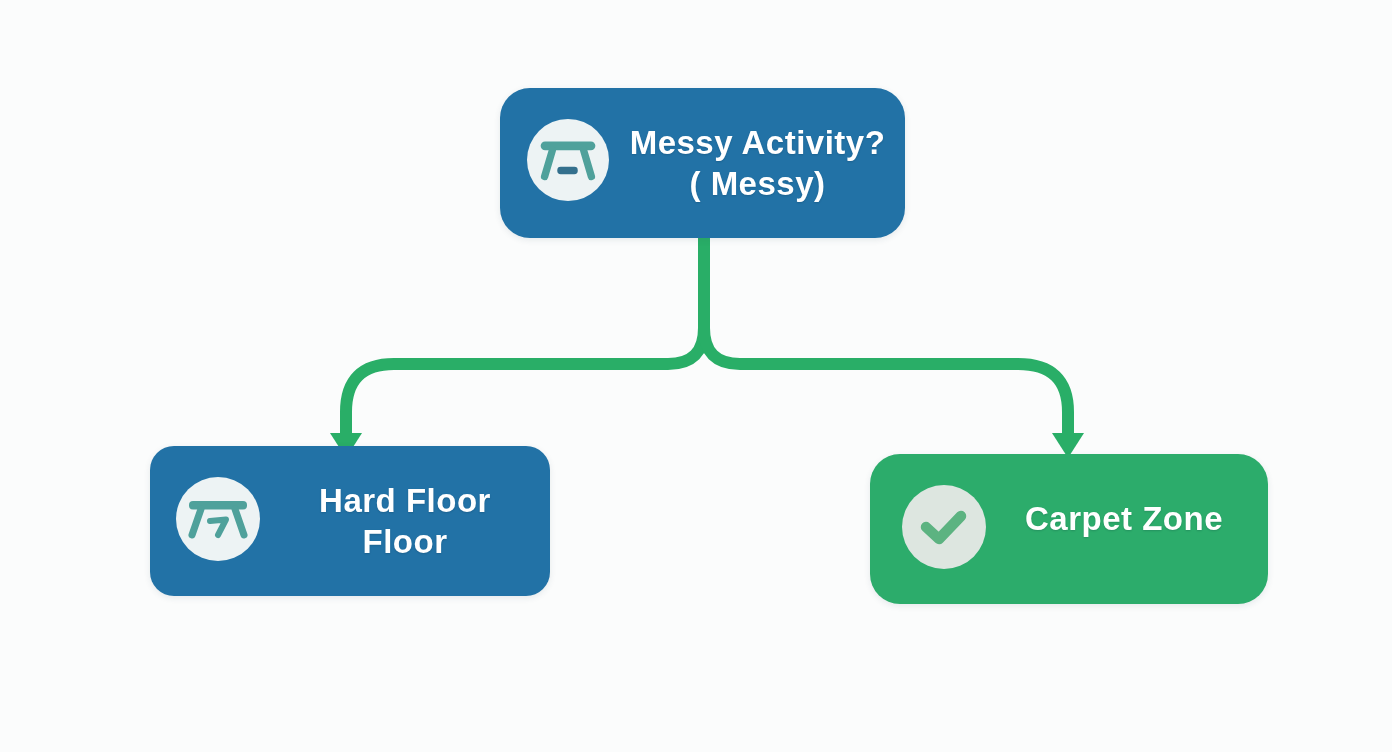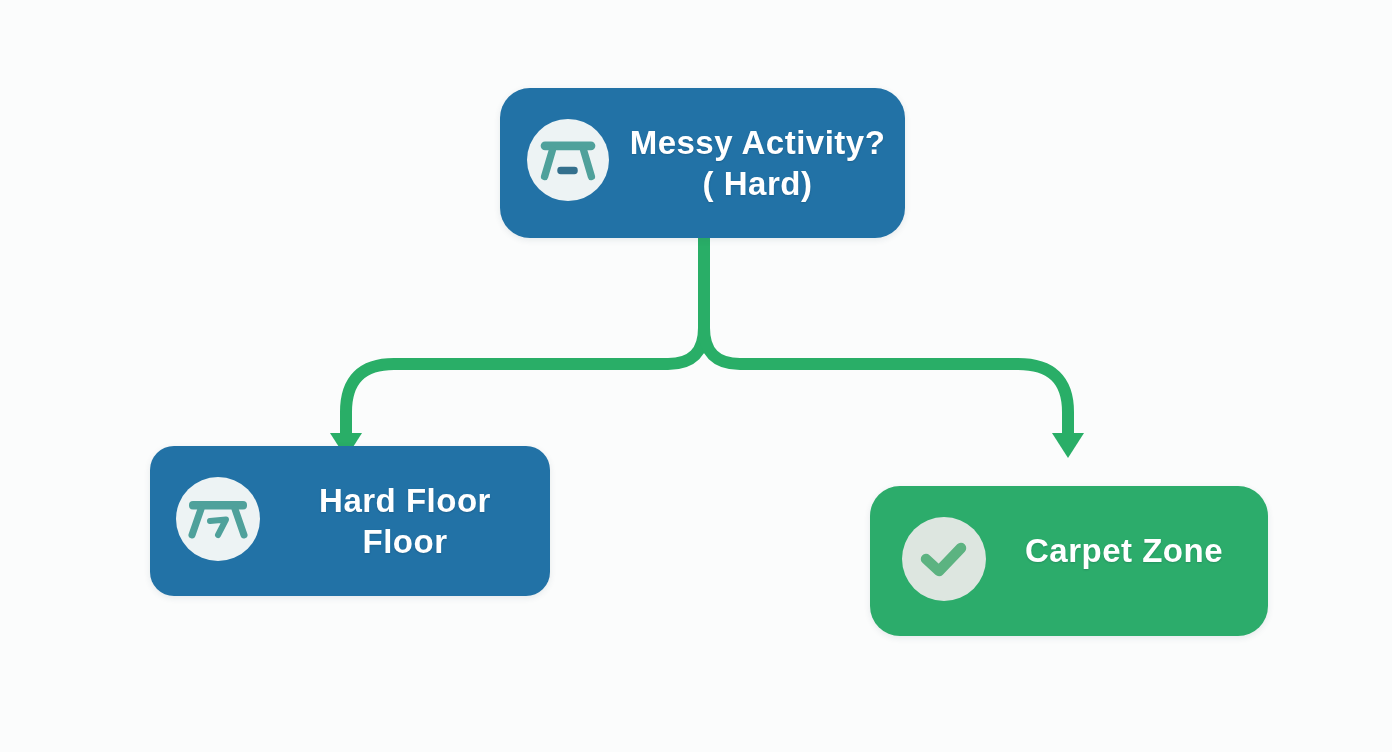--- a/index.html
+++ b/index.html
@@ -62,21 +62,21 @@
 
   
   #node-root { left: 500px; top: 88px; width: 405px; height: 150px; }
   #node-root .icon-circle { left: 27px; top: 31px; width: 82px; height: 82px; }
 
   
   #node-hard-floor { left: 150px; top: 446px; width: 400px; height: 150px; border-radius: 24px; }
   #node-hard-floor .icon-circle { left: 26px; top: 31px; width: 84px; height: 84px; }
 
   
-  #node-carpet { left: 870px; top: 486px; width: 398px; height: 150px; }
+  #node-carpet { left: 870px; top: 454px; width: 398px; height: 150px; }
   #node-carpet .icon-circle { left: 32px; top: 31px; width: 84px; height: 84px; }
 </style>
 </head>
 <body>
 
 <div class="canvas">
 
   <svg class="connectors" viewBox="0 0 1392 752" aria-hidden="true">
 
     <path d="M704 234 L704 328 Q704 364 668 364 L394 364 Q346 364 346 412 L346 436" fill="none" stroke="#29ae67" stroke-width="12" stroke-linecap="round"></path>
@@ -90,21 +90,21 @@
     <div class="icon-circle circle-light">
       <svg width="82" height="82" viewBox="0 0 84 84" aria-hidden="true">
         <rect x="14" y="23" width="56" height="9" rx="4.5" fill="#4fa19b"></rect>
         <path d="M26 32 L18 59" stroke="#4fa19b" stroke-width="7.5" stroke-linecap="round" fill="none"></path>
         <path d="M58 32 L66 59" stroke="#4fa19b" stroke-width="7.5" stroke-linecap="round" fill="none"></path>
         <rect x="31" y="49" width="21" height="7.5" rx="3.5" fill="#34708d"></rect>
       </svg>
     </div>
     <div class="node-label label-offset">
       <div>Messy Activity?</div>
-      <div>( Hard)</div>
+      <div>( Messy)</div>
     </div>
   </div>
 
   <div id="node-hard-floor" class="node node-blue">
     <div class="icon-circle circle-light">
       <svg width="84" height="84" viewBox="0 0 84 84" aria-hidden="true">
         <rect x="13" y="24" width="58" height="8.5" rx="4" fill="#4fa19b"></rect>
         <path d="M25 32 L16 58" stroke="#4fa19b" stroke-width="7" stroke-linecap="round" fill="none"></path>
         <path d="M59 32 L68 58" stroke="#4fa19b" stroke-width="7" stroke-linecap="round" fill="none"></path>
         <path d="M34 44 L50 42.5 L42 58" stroke="#4fa19b" stroke-width="6" stroke-linecap="round" stroke-linejoin="round" fill="none"></path>

